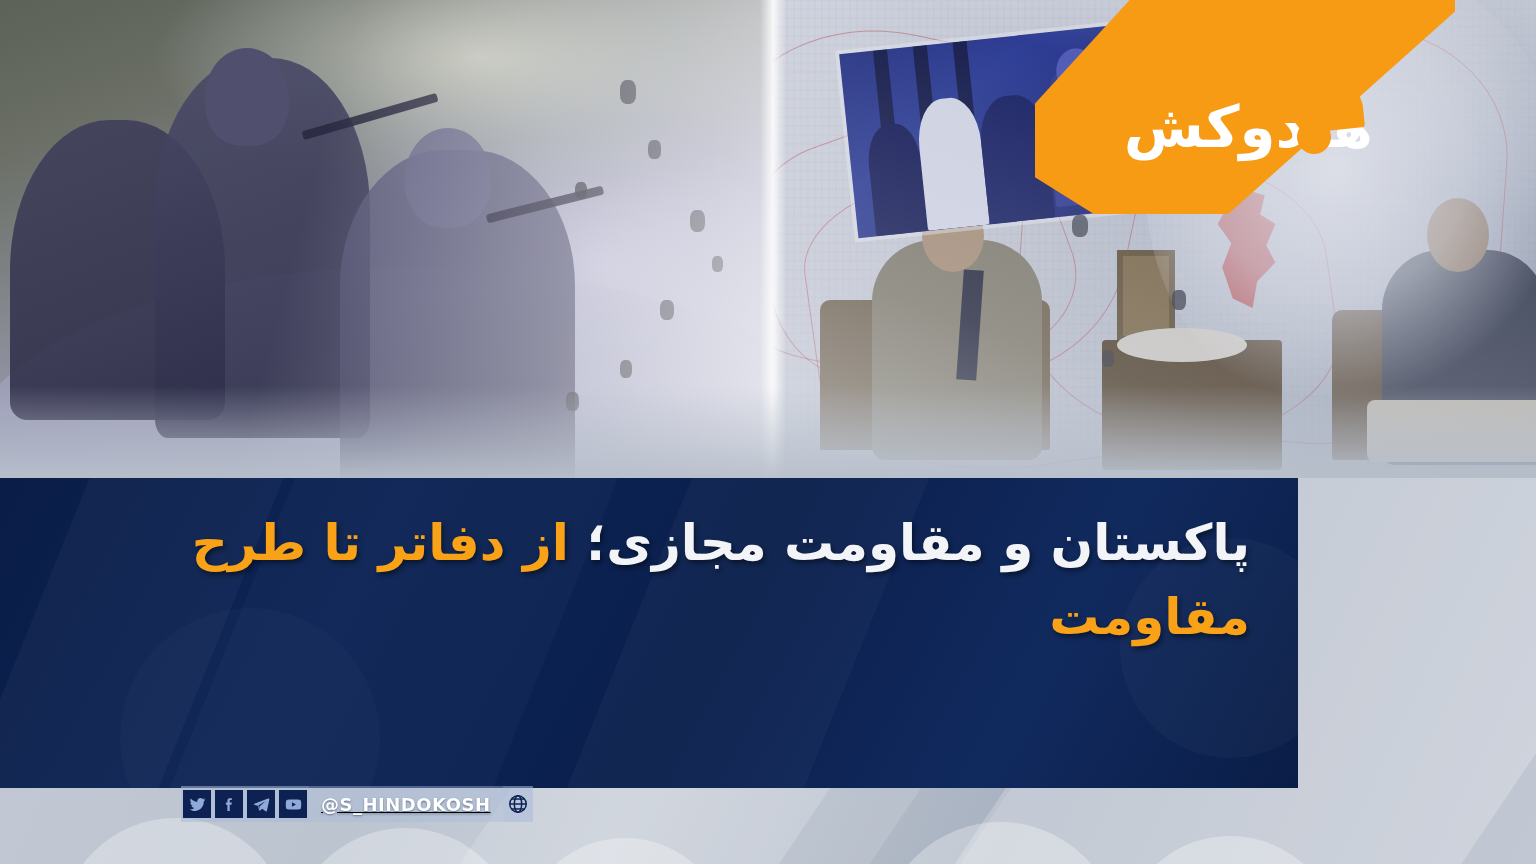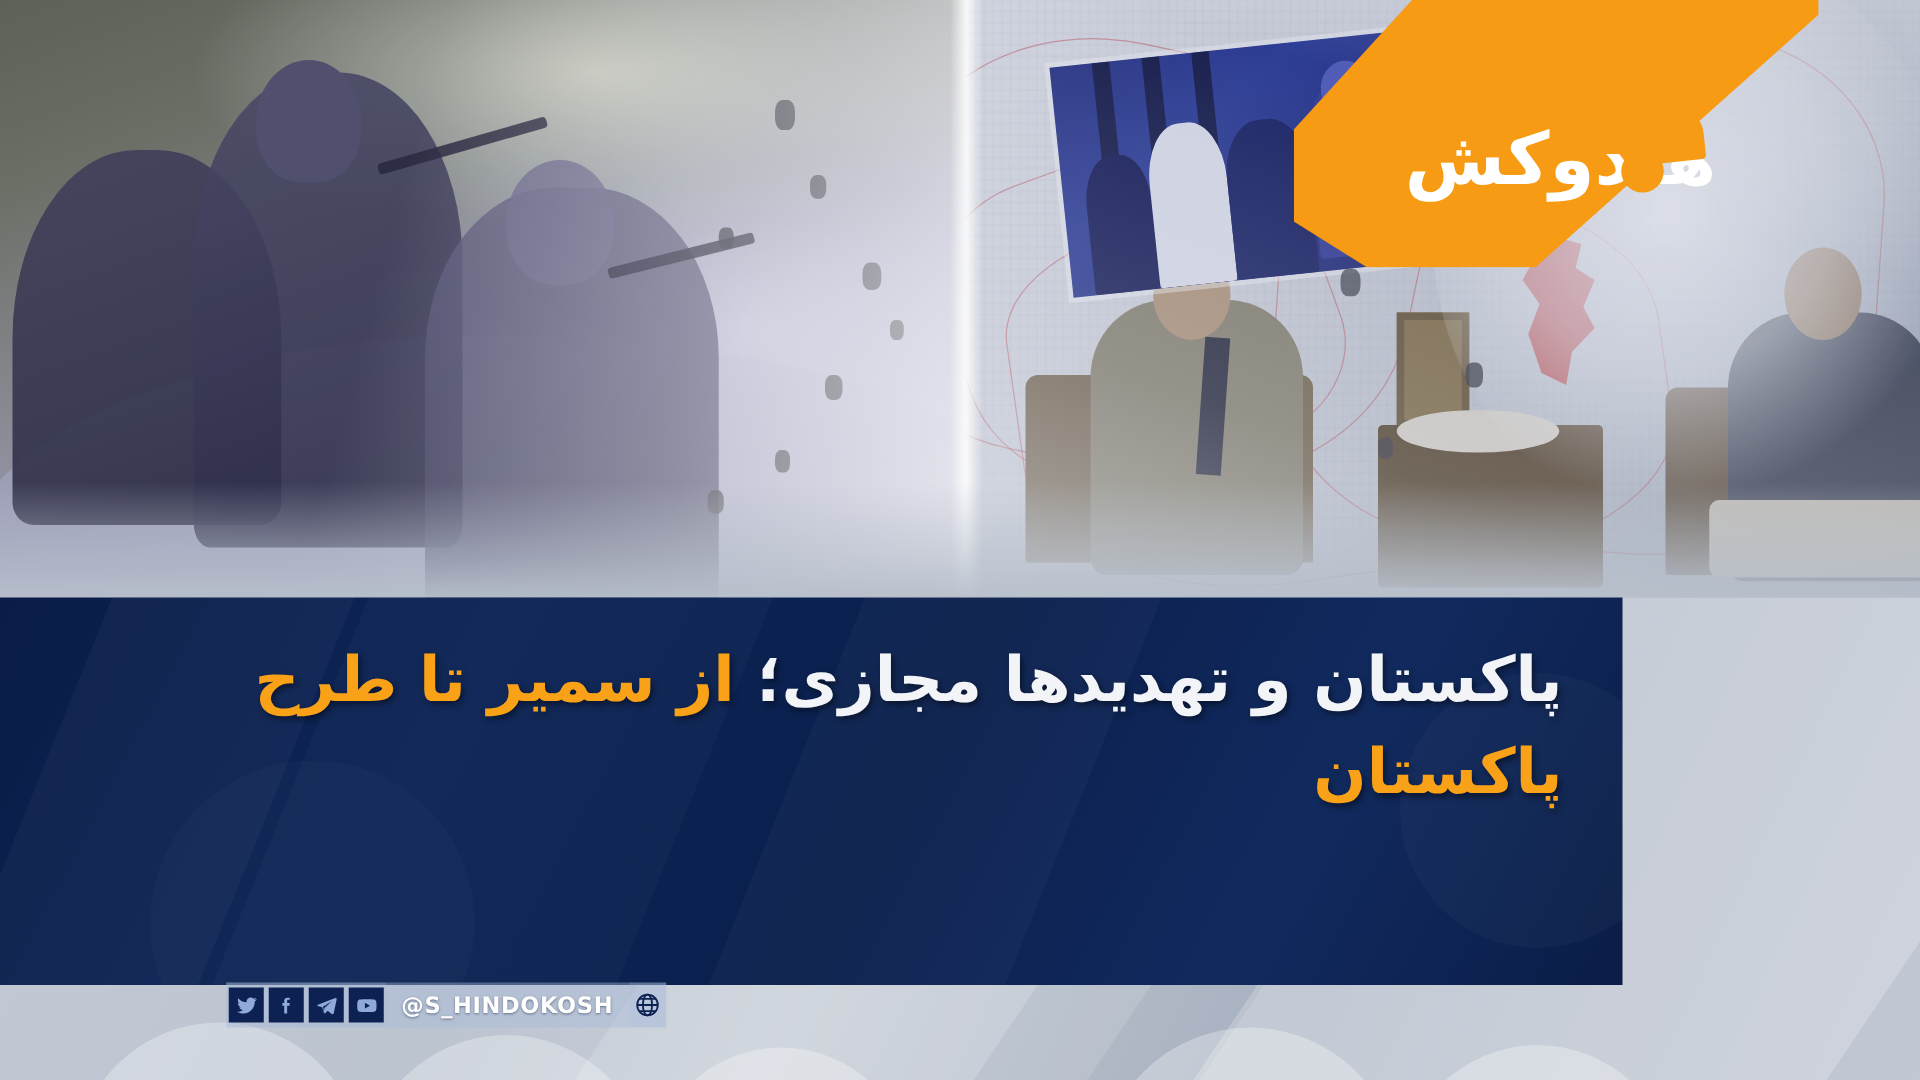--- a/index.html
+++ b/index.html
@@ -171,20 +171,21 @@
     color:#e3e7ef;font-size:30px;font-weight:600;
     text-shadow:1px 2px 4px rgba(0,0,0,.4);
     font-family:"DejaVu Sans","Liberation Sans",sans-serif;
   }
 
   
   .footer{
     position:absolute;left:181px;top:786px;height:36px;
     display:flex;align-items:flex-end;gap:0px;
     direction:ltr;
+    text-decoration:underline;
   }
   .soc-strip{display:flex;align-items:center;height:36px;background:rgba(168,186,216,.55);}
   .soc{
     width:28px;height:28px;margin:0 2px;
     background:#0d2252;display:flex;align-items:center;justify-content:center;
     color:#7f9bd0;
   }
   .soc svg{width:17px;height:17px;fill:#8fa9d8;}
   .handle{
     color:#ffffff;font-weight:700;font-size:18px;letter-spacing:.5px;
@@ -299,23 +300,23 @@
   </div>
 
   <div class="panel">
     <div class="panel-deco pd1"></div>
     <div class="panel-deco pd2"></div>
     <div class="panel-deco pd3"></div>
     <div class="pd-circ pc1"></div>
     <div class="pd-circ pc2"></div>
 
     <div class="title">
-      <span class="t-white">پاکستان و تهدیدها مجازی؛</span>
-      <span class="t-orange">از سمیر تا طرح</span>
-      <span class="t-orange">پاکستان</span>
+      <span class="t-white">پاکستان و مقاومت مجازی؛</span>
+      <span class="t-orange">از دفاتر تا طرح</span>
+      <span class="t-orange">مقاومت</span>
     </div>
 
   </div>
 
   <div class="footer">
     <div class="soc-strip">
       <a class="soc" title="Twitter">
         <svg viewBox="0 0 24 24">
             <path d="M23 4.9c-.8.4-1.7.7-2.6.8 1-.6 1.7-1.5 2-2.6-.9.5-1.9.9-2.9 1.1-.8-.9-2-1.5-3.3-1.5-2.5 0-4.6 2-4.6 4.6 0 .4 0 .7.1 1C7.9 8.1 4.6 6.3 2.4 3.6c-.4.7-.6 1.5-.6 2.3 0 1.6.8 3 2 3.8-.7 0-1.4-.2-2-.6v.1c0 2.2 1.6 4.1 3.7 4.5-.4.1-.8.2-1.2.2-.3 0-.6 0-.9-.1.6 1.8 2.3 3.1 4.3 3.2-1.6 1.2-3.6 2-5.7 2-.4 0-.7 0-1.1-.1 2 1.3 4.4 2.1 7 2.1 8.4 0 13-7 13-13v-.6c.9-.6 1.7-1.4 2.3-2.3z"></path>
           </svg>

